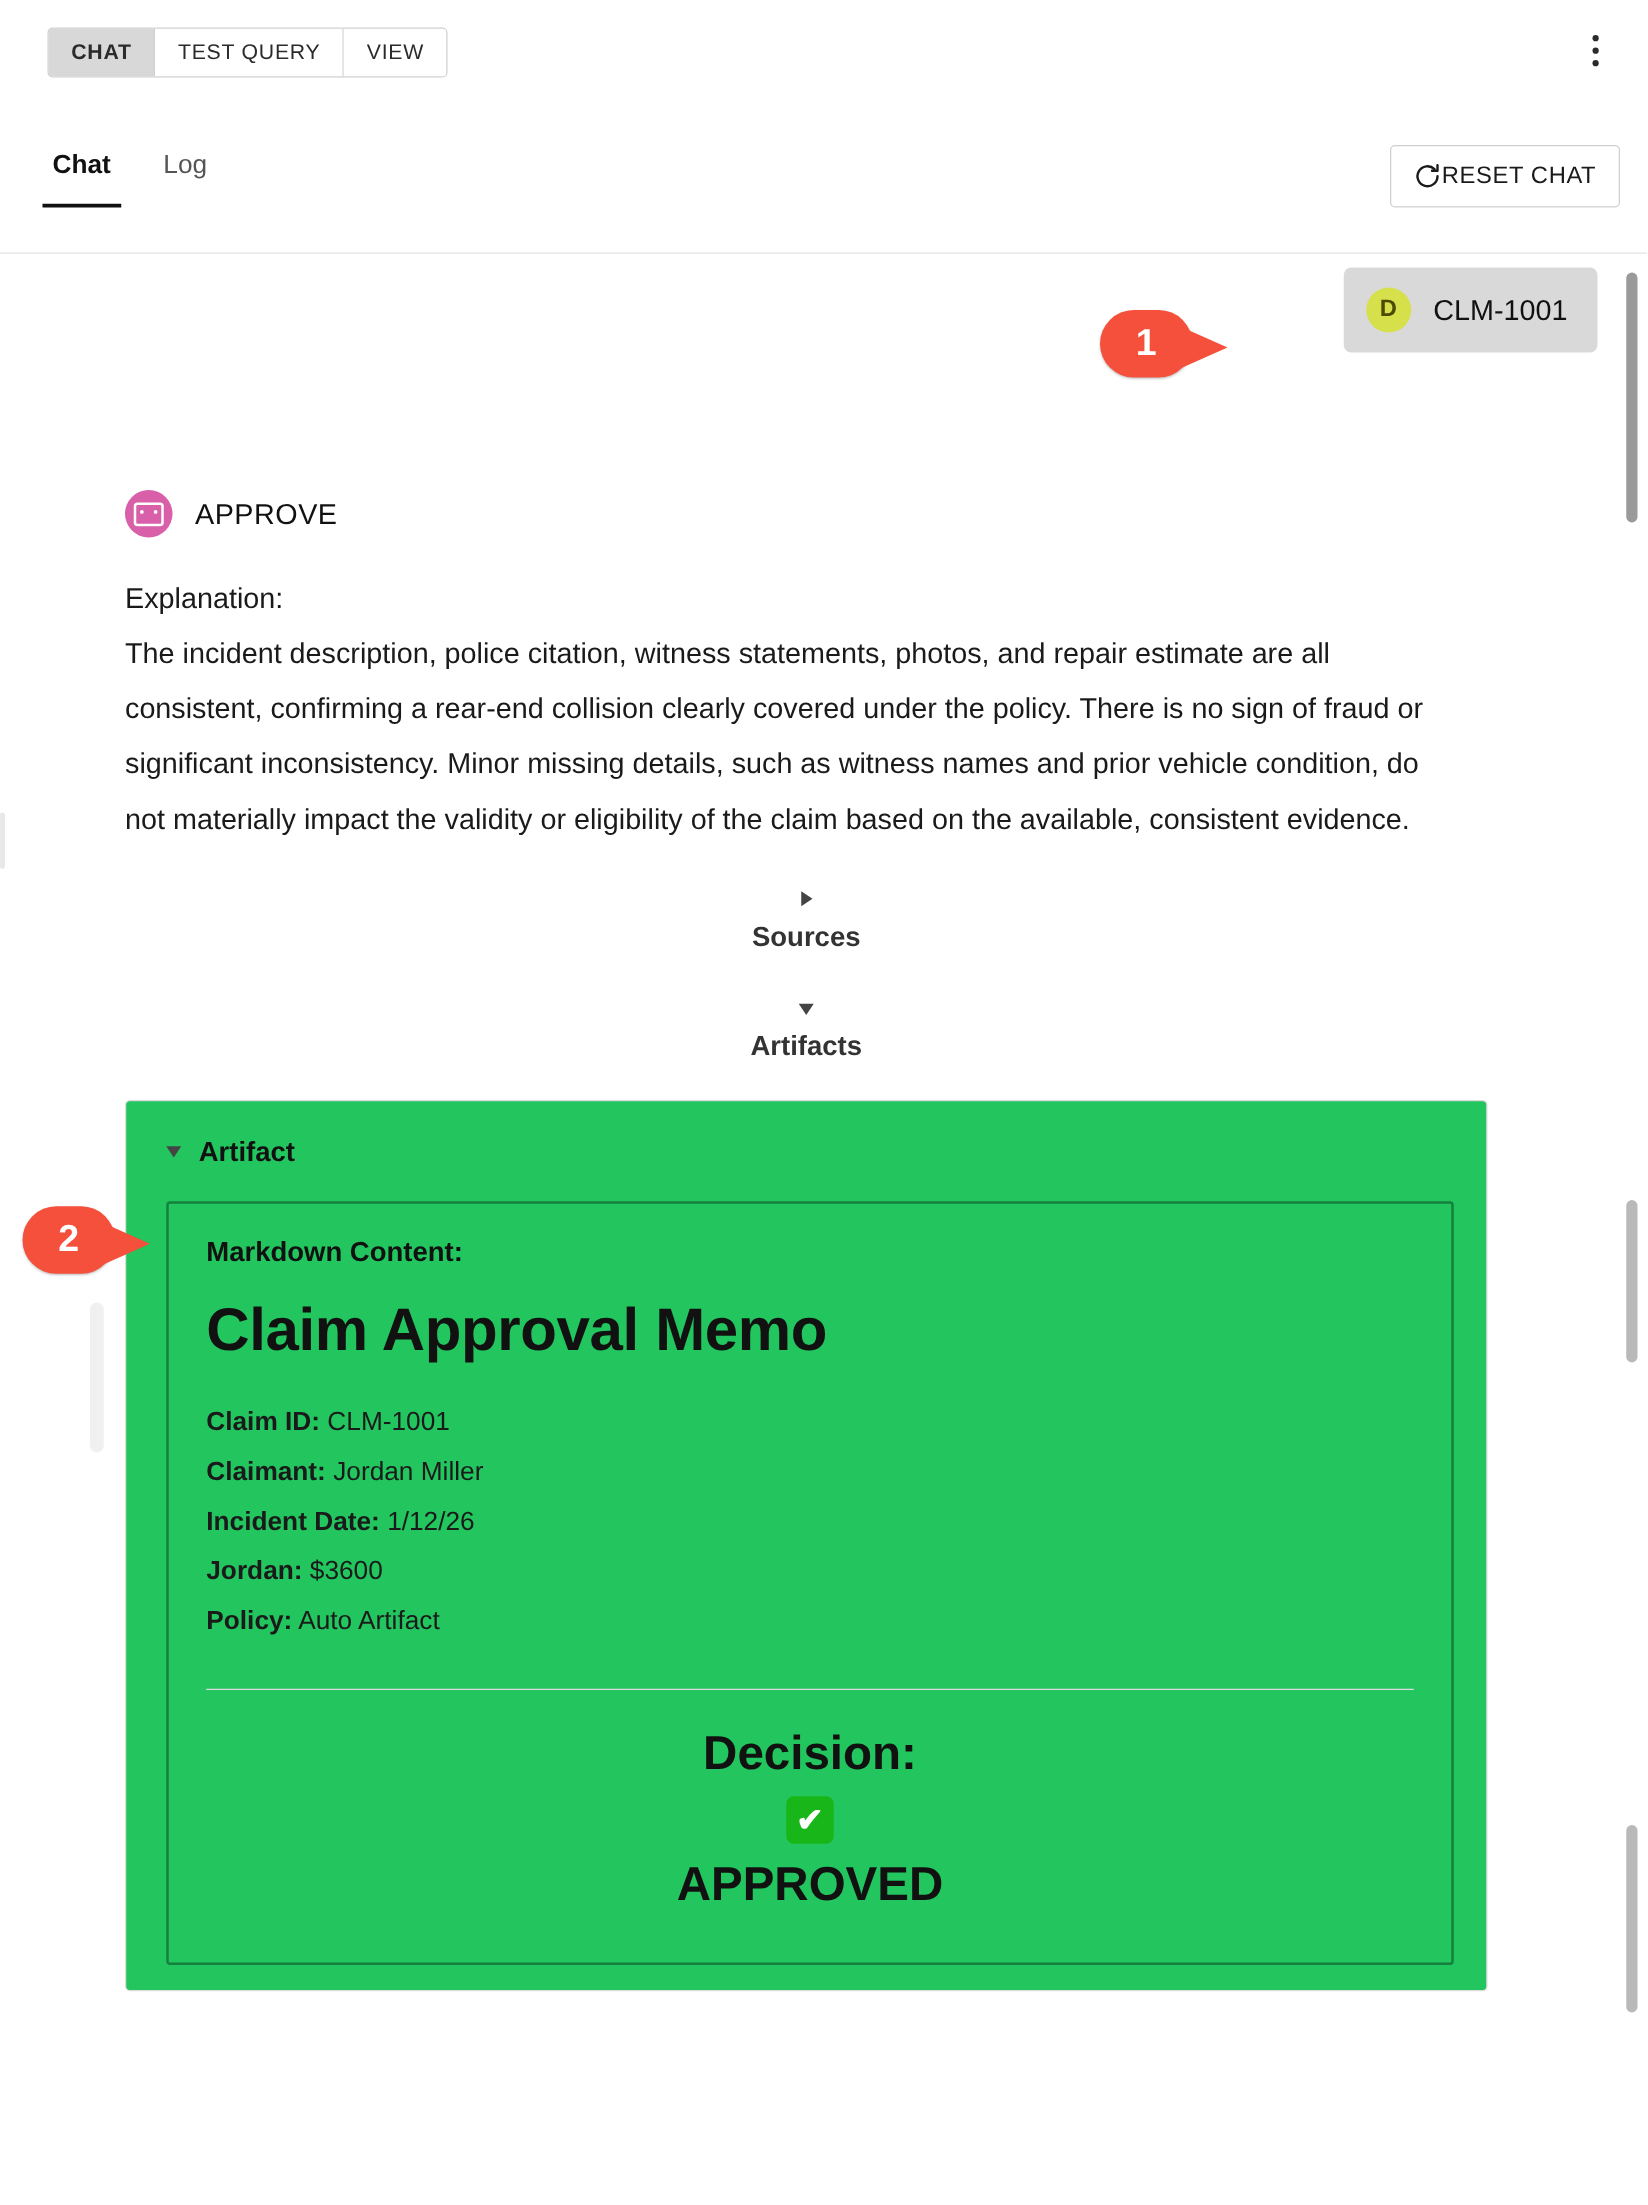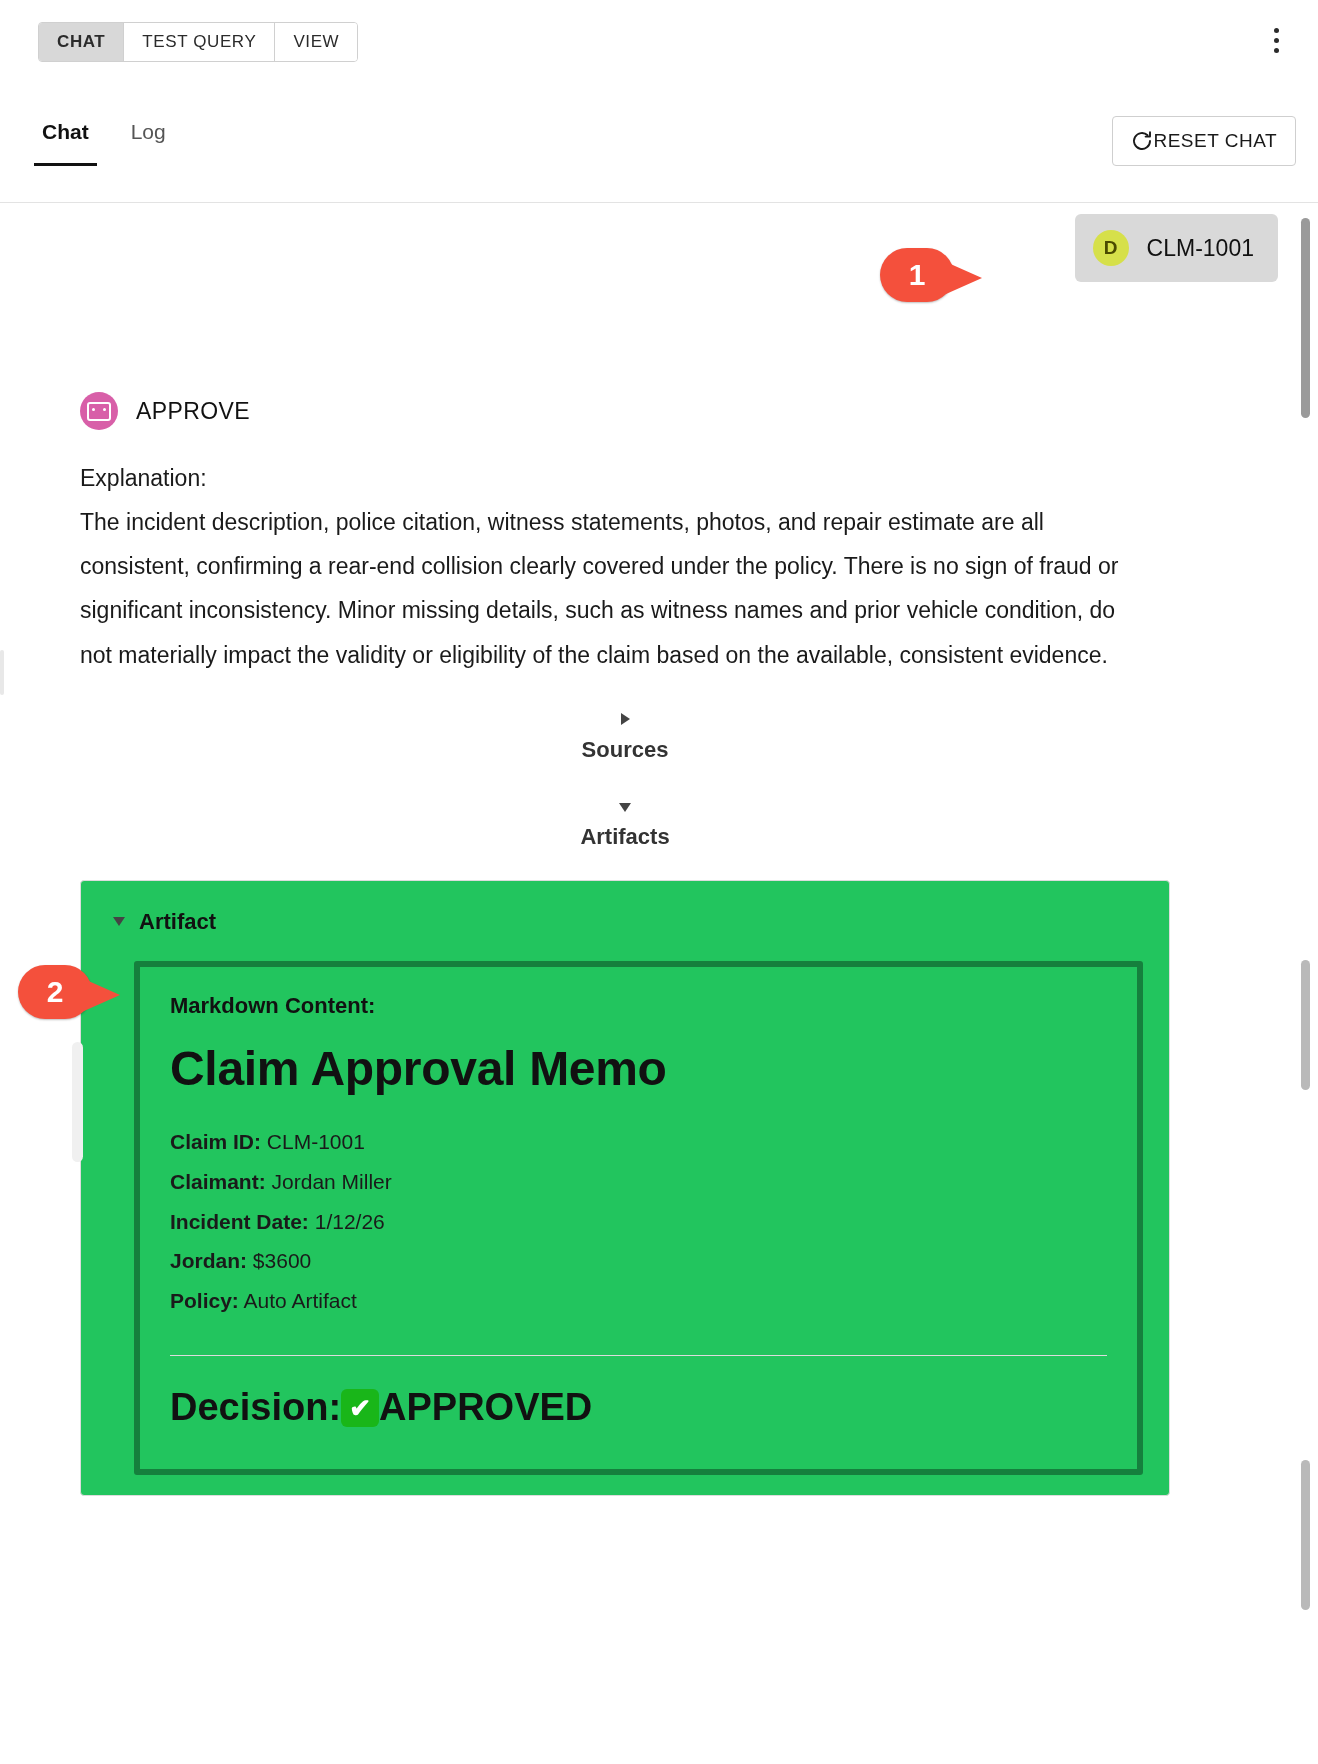--- a/index.html
+++ b/index.html
@@ -174,21 +174,21 @@
     align-items: center;
     justify-content: center;
   }
   .user-text {
     font-size: 23px;
     color: #111;
   }
 
   .bot-block {
     position: absolute;
-    left: 80px;
+    left: 100px;
     top: 190px;
     width: 1090px;
   }
   .bot-header {
     display: flex;
     align-items: center;
     gap: 18px;
     margin-bottom: 26px;
   }
   .bot-avatar {
@@ -276,24 +276,23 @@
     align-items: center;
     gap: 14px;
     font-size: 22px;
     font-weight: 700;
     color: #111;
     cursor: pointer;
   }
 
   .artifact-card {
     margin-top: 26px;
-    border: 6px solid #15803d;
+    border: 2px solid #15803d;
     border-radius: 3px;
     padding: 26px 30px 40px 30px;
-    margin-left: 21px;
   }
   .md-label {
     font-size: 22px;
     font-weight: 700;
     color: #111;
     margin: 0 0 18px 0;
   }
   .md-h1 {
     font-size: 48px;
     font-weight: 700;
@@ -312,21 +311,22 @@
     border-top: 1px solid #dcdcdc;
     margin: 34px 0 30px 0;
   }
   .md-h2 {
     font-size: 38px;
     font-weight: 700;
     color: #111;
     margin: 0;
     display: flex;
     align-items: center;
-    gap: 0;
+    gap: 12px;
+    flex-direction: column;
   }
   .check-badge {
     display: inline-flex;
     align-items: center;
     justify-content: center;
     width: 38px; height: 38px;
     background: #19b619;
     border-radius: 6px;
     color: #fff;
     font-size: 26px;

